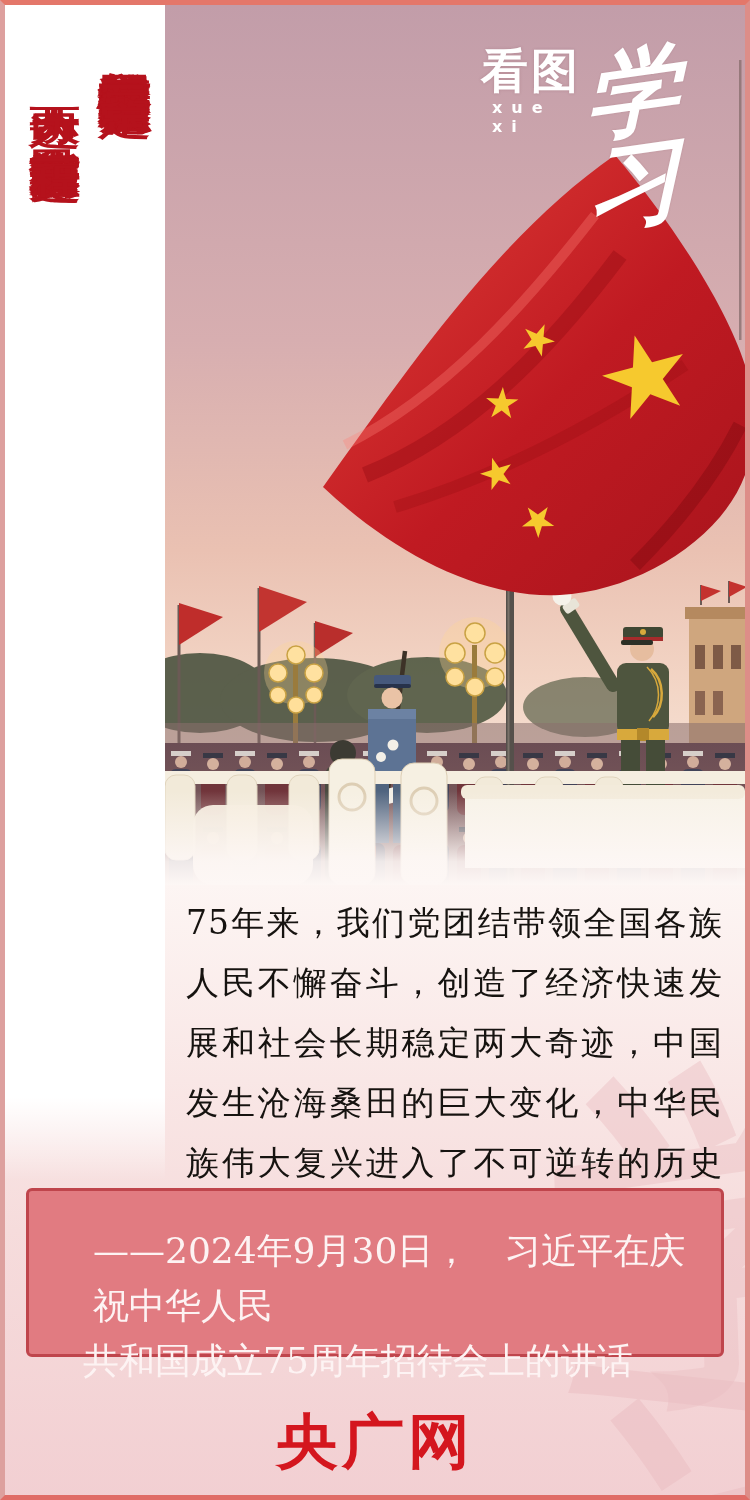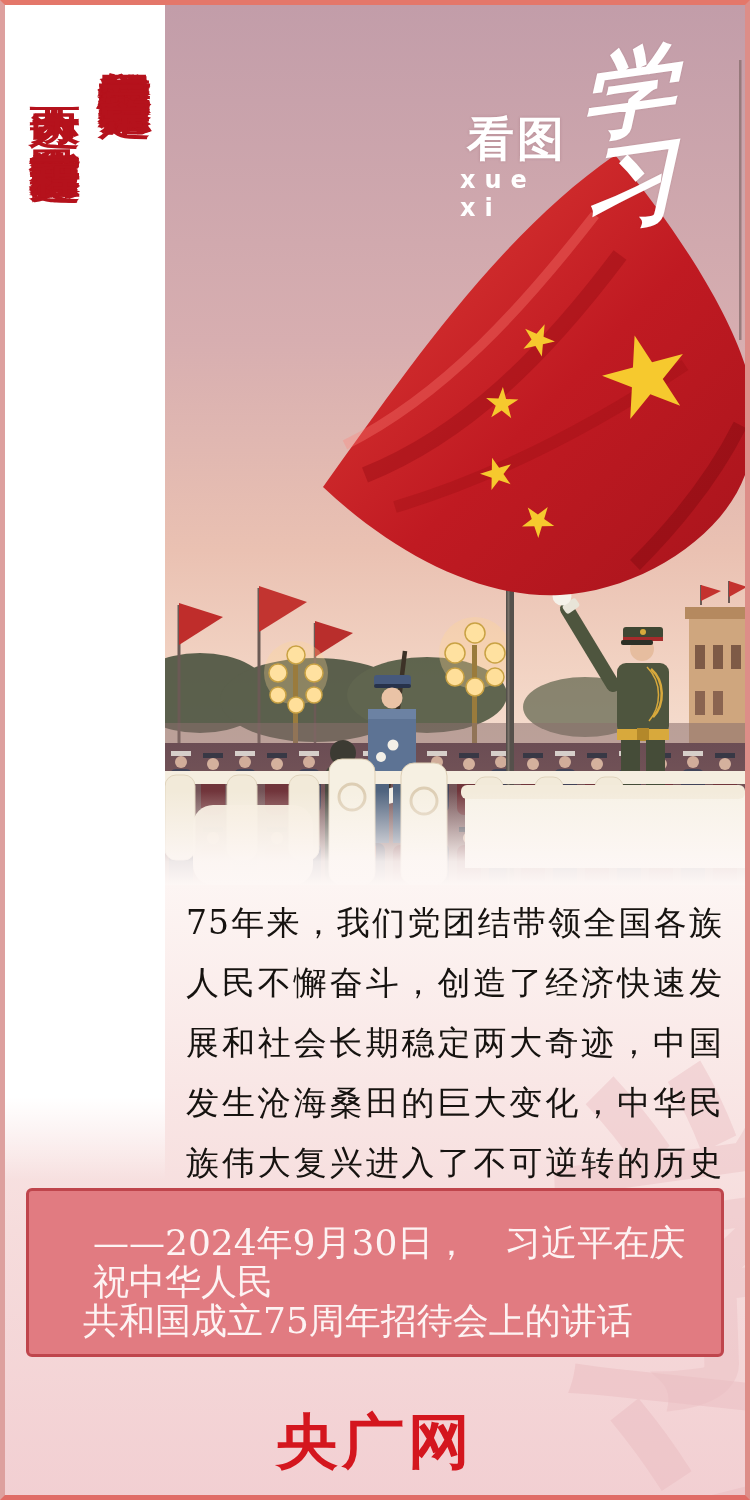--- a/index.html
+++ b/index.html
@@ -13,34 +13,34 @@
     border-top-color:#e4776a;border-right-color:#dd8d88;
     border-bottom-color:#e06c66;border-left-color:#dda09e;}
   .side-panel{position:absolute;left:5px;top:5px;width:160px;height:1175px;z-index:5;
     background:linear-gradient(180deg,#ffffff 0%,#ffffff 93%,rgba(255,255,255,0) 100%);}
   .v-col{position:absolute;writing-mode:vertical-rl;text-orientation:upright;
     font-weight:900;color:#b5121c;line-height:44px;letter-spacing:1px;z-index:6;
     font-family:"DejaVu Sans",sans-serif;}
   .v-col.primary{left:102px;top:42px;font-size:37px;transform:scaleX(1.42);transform-origin:50% 0;}
   .v-col.secondary{left:33px;top:78px;font-size:36px;transform:scaleX(1.40);transform-origin:50% 0;}
   .photo{position:absolute;left:165px;top:5px;width:580px;height:880px;z-index:2;}
-  .logo{position:absolute;left:454px;top:46px;z-index:10;display:flex;color:#fff;align-items:flex-end;}
+  .logo{position:absolute;left:478px;top:46px;z-index:10;display:flex;color:#fff;align-items:flex-start;}
   .logo-block{display:flex;flex-direction:column;align-items:center;}
   .logo-kantu{font-size:47px;font-weight:900;letter-spacing:3px;line-height:50px;
     text-shadow:0 0 3px rgba(120,60,70,.25);}
-  .logo-pinyin{font-size:24px;font-weight:700;letter-spacing:9px;margin-top:2px;margin-left:6px;}
+  .logo-pinyin{font-size:16px;font-weight:700;letter-spacing:9px;margin-top:2px;margin-left:14px;}
   .logo-calli{font-size:94px;line-height:90px;font-family:"DejaVu Serif",serif;font-style:italic;
     font-weight:700;transform:rotate(-8deg) skewX(-7deg);margin-left:2px;margin-top:-4px;
     text-shadow:0 0 2px rgba(120,60,70,.2);}
   .paragraph{position:absolute;left:186px;top:893px;width:537px;z-index:4;
     font-family:"DejaVu Serif",serif;font-size:33px;line-height:60px;color:#161310;
     text-align:justify;letter-spacing:1px;}
   .quote-box{position:absolute;left:26px;top:1188px;width:698px;height:169px;box-sizing:border-box;
     background:#e17b81;border:3px solid #bf454c;border-radius:6px;z-index:6;
-    color:#fdf3f3;font-family:"DejaVu Serif",serif;font-size:36px;line-height:39px;
+    color:#fdf3f3;font-family:"DejaVu Serif",serif;font-size:36px;line-height:55px;
     padding:32px 30px 13px 54px;}
   .quote-line1{margin-left:10px;}
   .watermark{position:absolute;z-index:3;font-family:"DejaVu Serif",serif;color:#ebbfc3;
     pointer-events:none;font-weight:700;}
   .wm1{left:548px;top:1000px;font-size:350px;opacity:.45;transform:rotate(-8deg) skewX(-6deg);}
   .wm2{left:520px;top:1295px;font-size:300px;opacity:.55;transform:rotate(6deg) skewX(-8deg);}
   .footer-logo{position:absolute;left:0;top:1400px;width:750px;text-align:center;z-index:7;
     font-size:62px;font-weight:900;color:#d4161e;letter-spacing:4px;
     font-family:"DejaVu Sans",sans-serif;transform:scaleY(.96);}
 </style>

